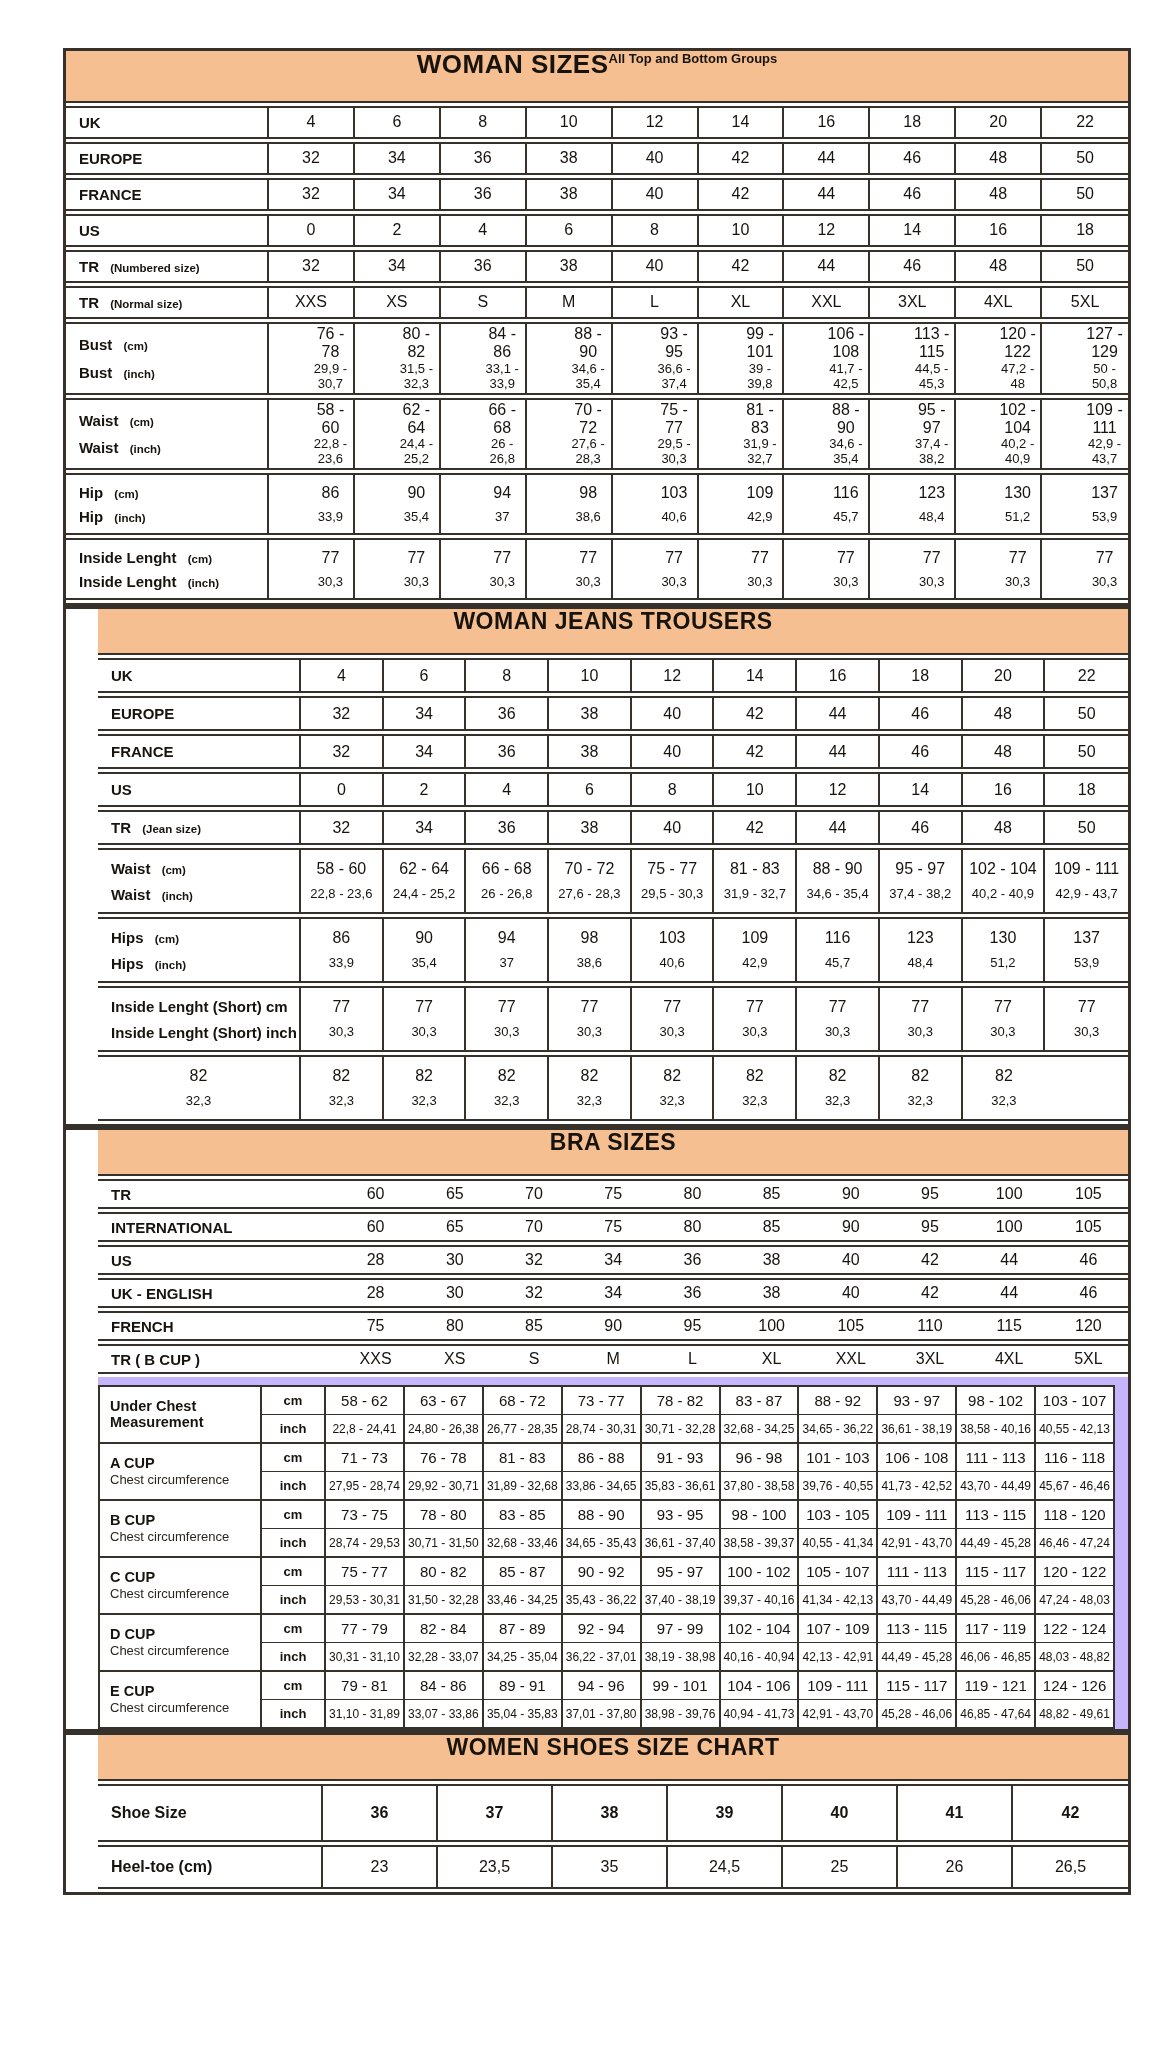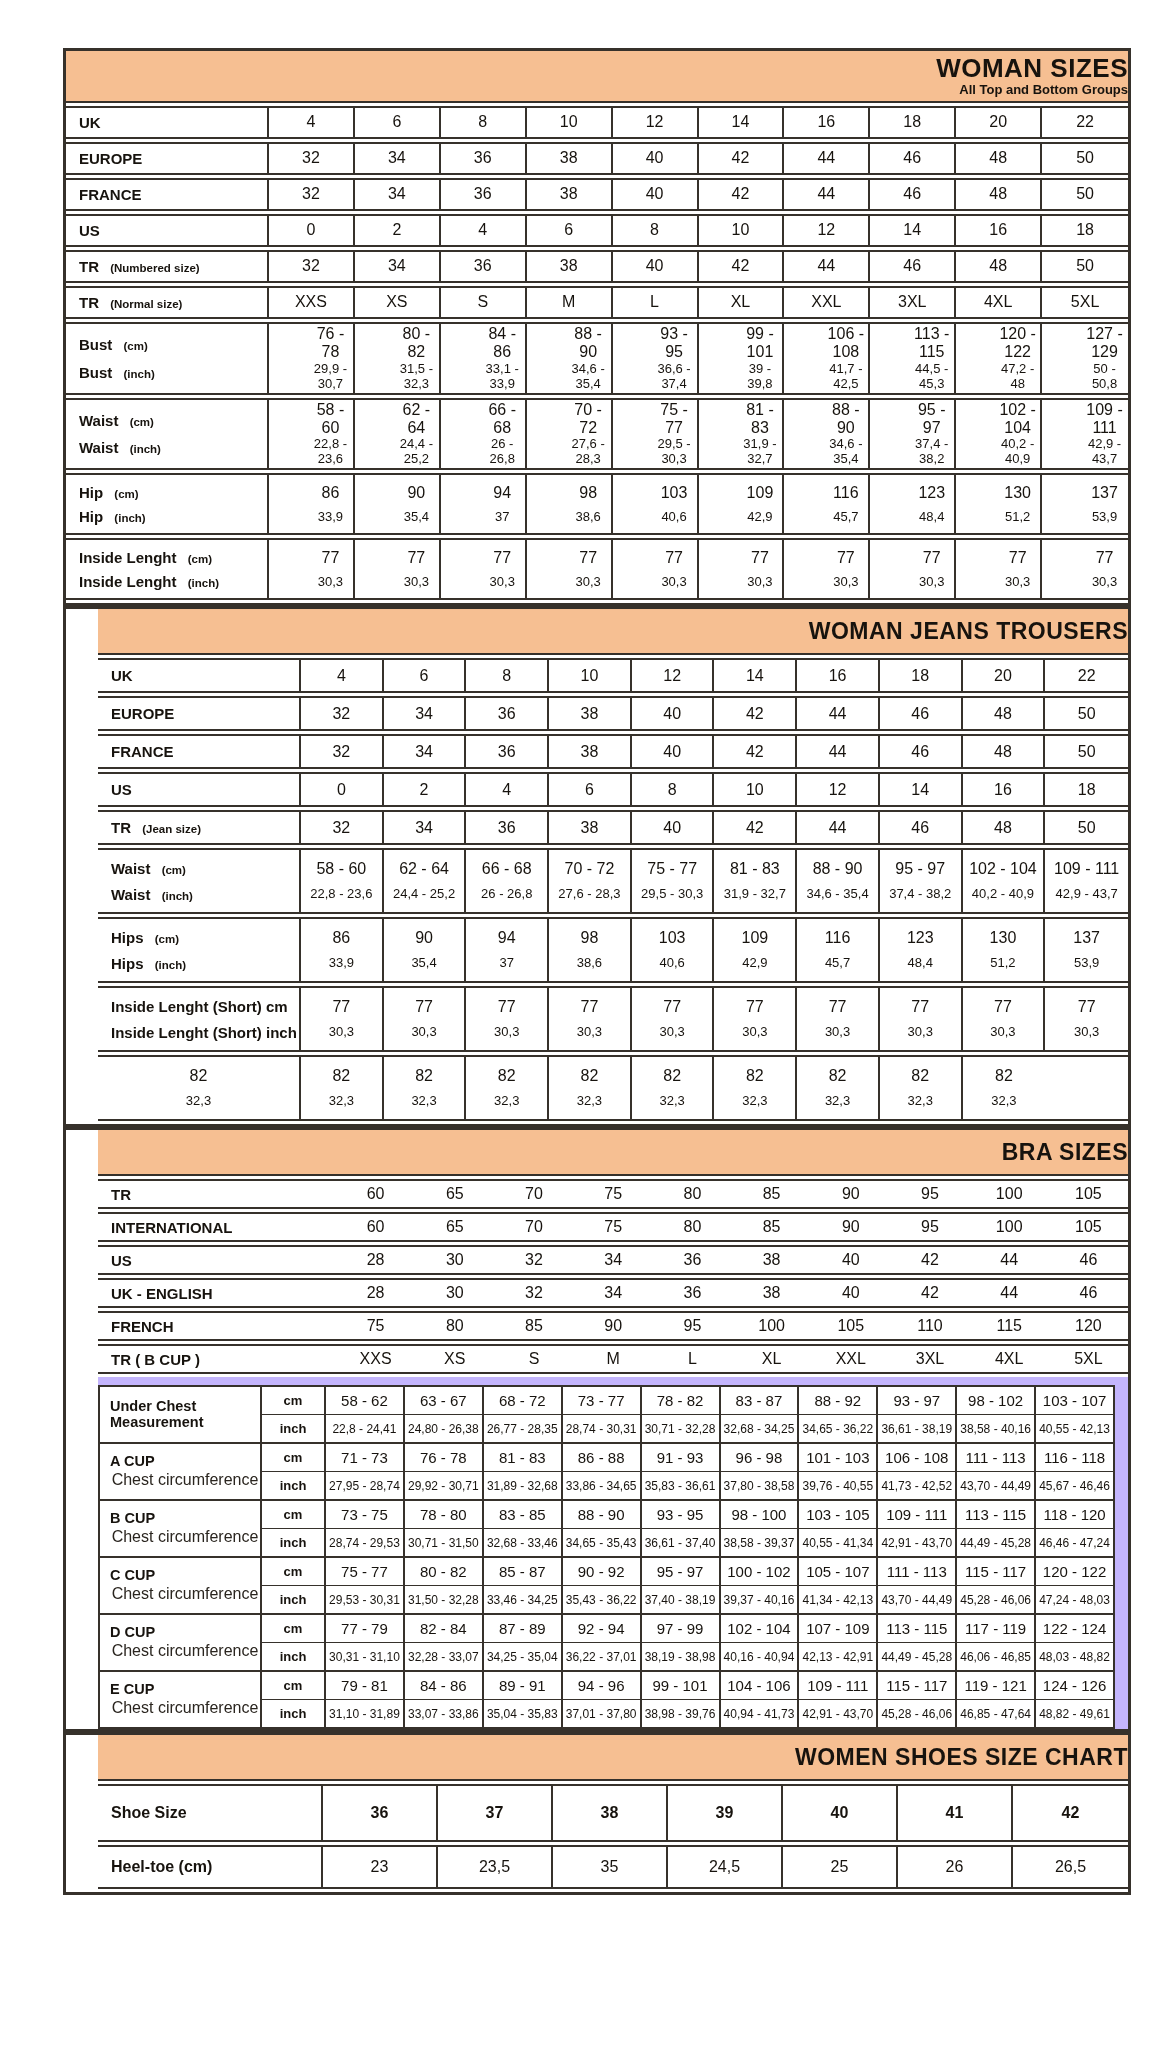--- a/index.html
+++ b/index.html
@@ -3,21 +3,21 @@
 <meta charset="utf-8">
 <style>
   html,body{margin:0;padding:0;background:#ffffff;width:1164px;height:2048px;overflow:hidden;}
   body{font-family:"Liberation Sans", sans-serif;color:#17130e;}
   .page{padding:48px 0 0 63px;width:1068px;}
   .block{width:1068px;border:3px solid #36312b;box-sizing:border-box;background:#fff;}
   .block + .block{margin-top:0;padding-left:32px;}
   .t-jeans{margin-top:30px;}
   .t-bra{margin-top:110px;}
   .t-shoes{margin-top:100px;}
-  .bar{background:#f6bf92;border-bottom:2px solid #36312b;text-align:right;display:flex;flex-direction:column;justify-content:center;}
+  .bar{background:#f6bf92;border-bottom:2px solid #36312b;text-align:right;display:flex;flex-direction:row;justify-content:center;}
   .bar-title{font-weight:bold;font-size:26px;letter-spacing:.5px;line-height:1.05;}
   .bar-sub{font-weight:bold;font-size:13px;line-height:1.2;}
   .t-sizes .bar{height:50px;}
   .t-jeans .bar,.t-bra .bar,.t-shoes .bar{height:44px;}
   .t-jeans .bar-title,.t-bra .bar-title,.t-shoes .bar-title{font-size:23px;}
   .rows{padding-bottom:3px;}
   .row{display:grid;border-top:2px solid #36312b;border-bottom:2px solid #36312b;margin-top:3px;align-items:stretch;background:#fff;}
   .cols-sizes{grid-template-columns:203px repeat(10,1fr);}
   .cols-open{grid-template-columns:238px repeat(10,1fr);}
   .cols-shoes{grid-template-columns:225px repeat(7,1fr);}
@@ -39,21 +39,21 @@
   .t-shoes .row:nth-child(2){min-height:40px;}
   .t-shoes .strong .v{font-weight:bold;}
   .t-shoes .cell{font-size:16px;}
   
   .cup-wrap{background:#c4b5fd;padding:8px 13px 0 0;}
   .cup-table{background:#fff;border:2.5px solid #36312b;}
   .cup-row{display:grid;grid-template-columns:160px 64px repeat(10,1fr);grid-template-rows:28px 27px;border-top:2px solid #36312b;background:#fff;}
   .cup-row:first-child{border-top:none;}
   .cup-lab{grid-row:1 / span 2;display:flex;flex-direction:column;justify-content:center;padding-left:10px;}
   .cup-lab .main{font-weight:bold;font-size:14.5px;line-height:1.1;}
-  .cup-lab .sub-note{font-size:16px;line-height:1.2;color:#2a251f;text-align:center;}
+  .cup-lab .sub-note{font-size:13px;line-height:1.2;color:#2a251f;}
   .cup-cell{border-left:2px solid #36312b;display:flex;align-items:center;justify-content:center;text-align:center;}
   .cup-top{border-bottom:1.5px solid #36312b;}
   .unit{font-weight:bold;font-size:13px;}
   .cv{font-size:15px;}
   .ci{font-size:12px;}
 </style>
 </head>
 <body>
 
 <div class="page">

